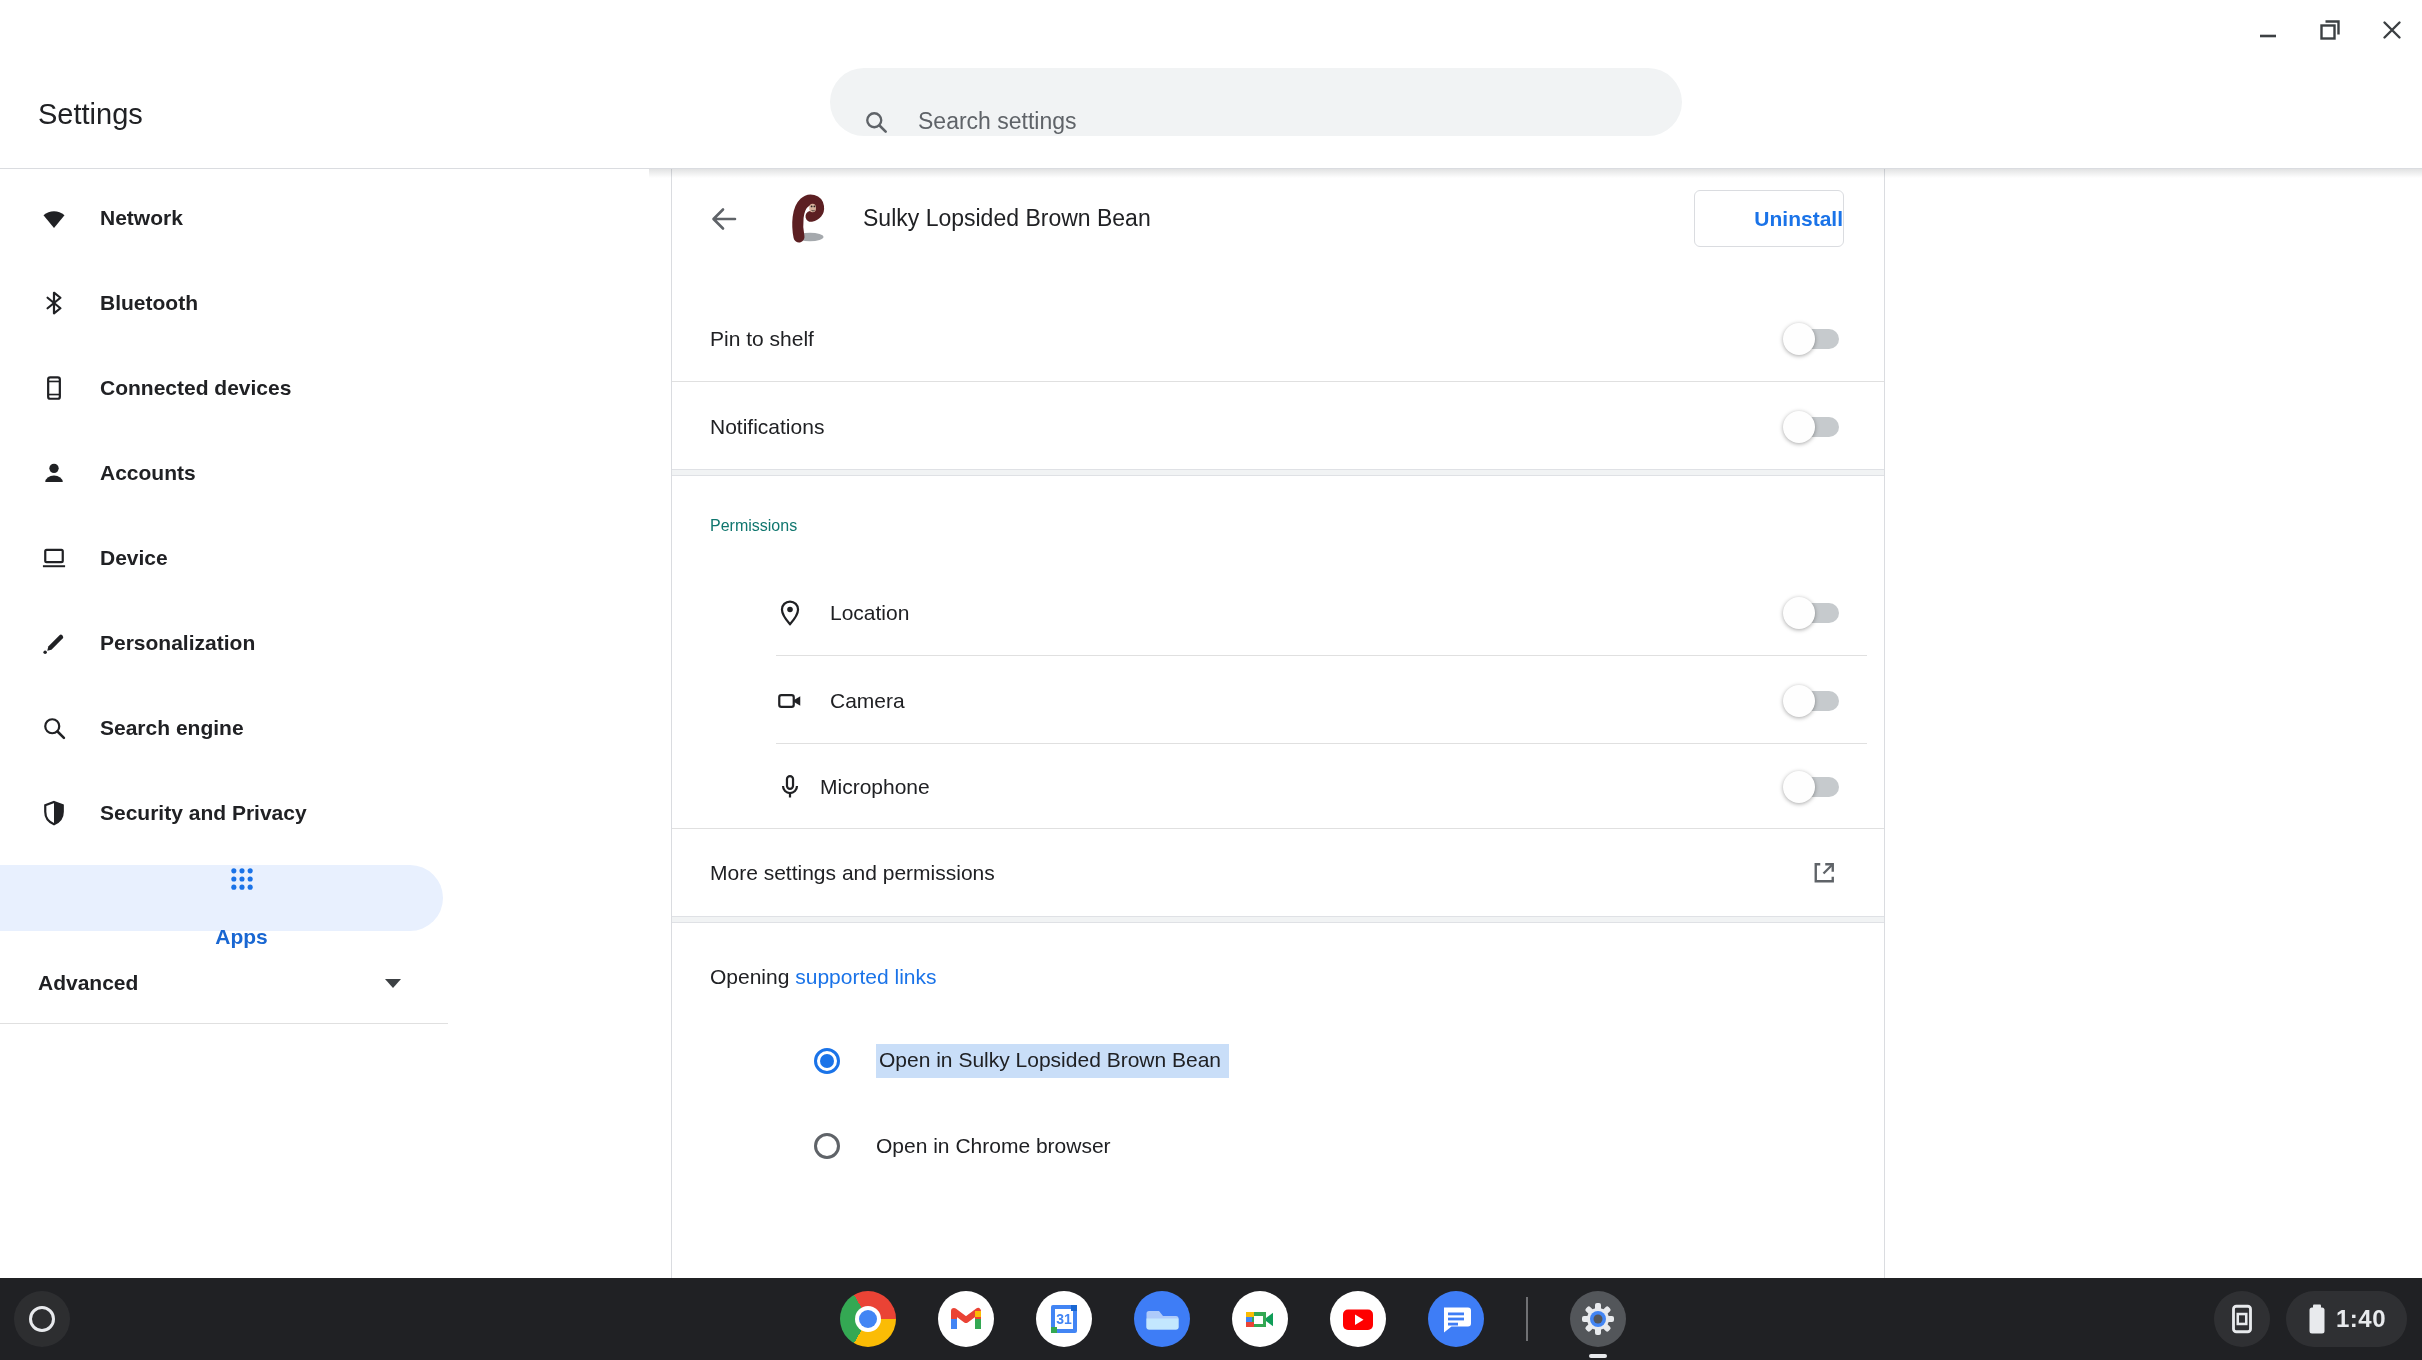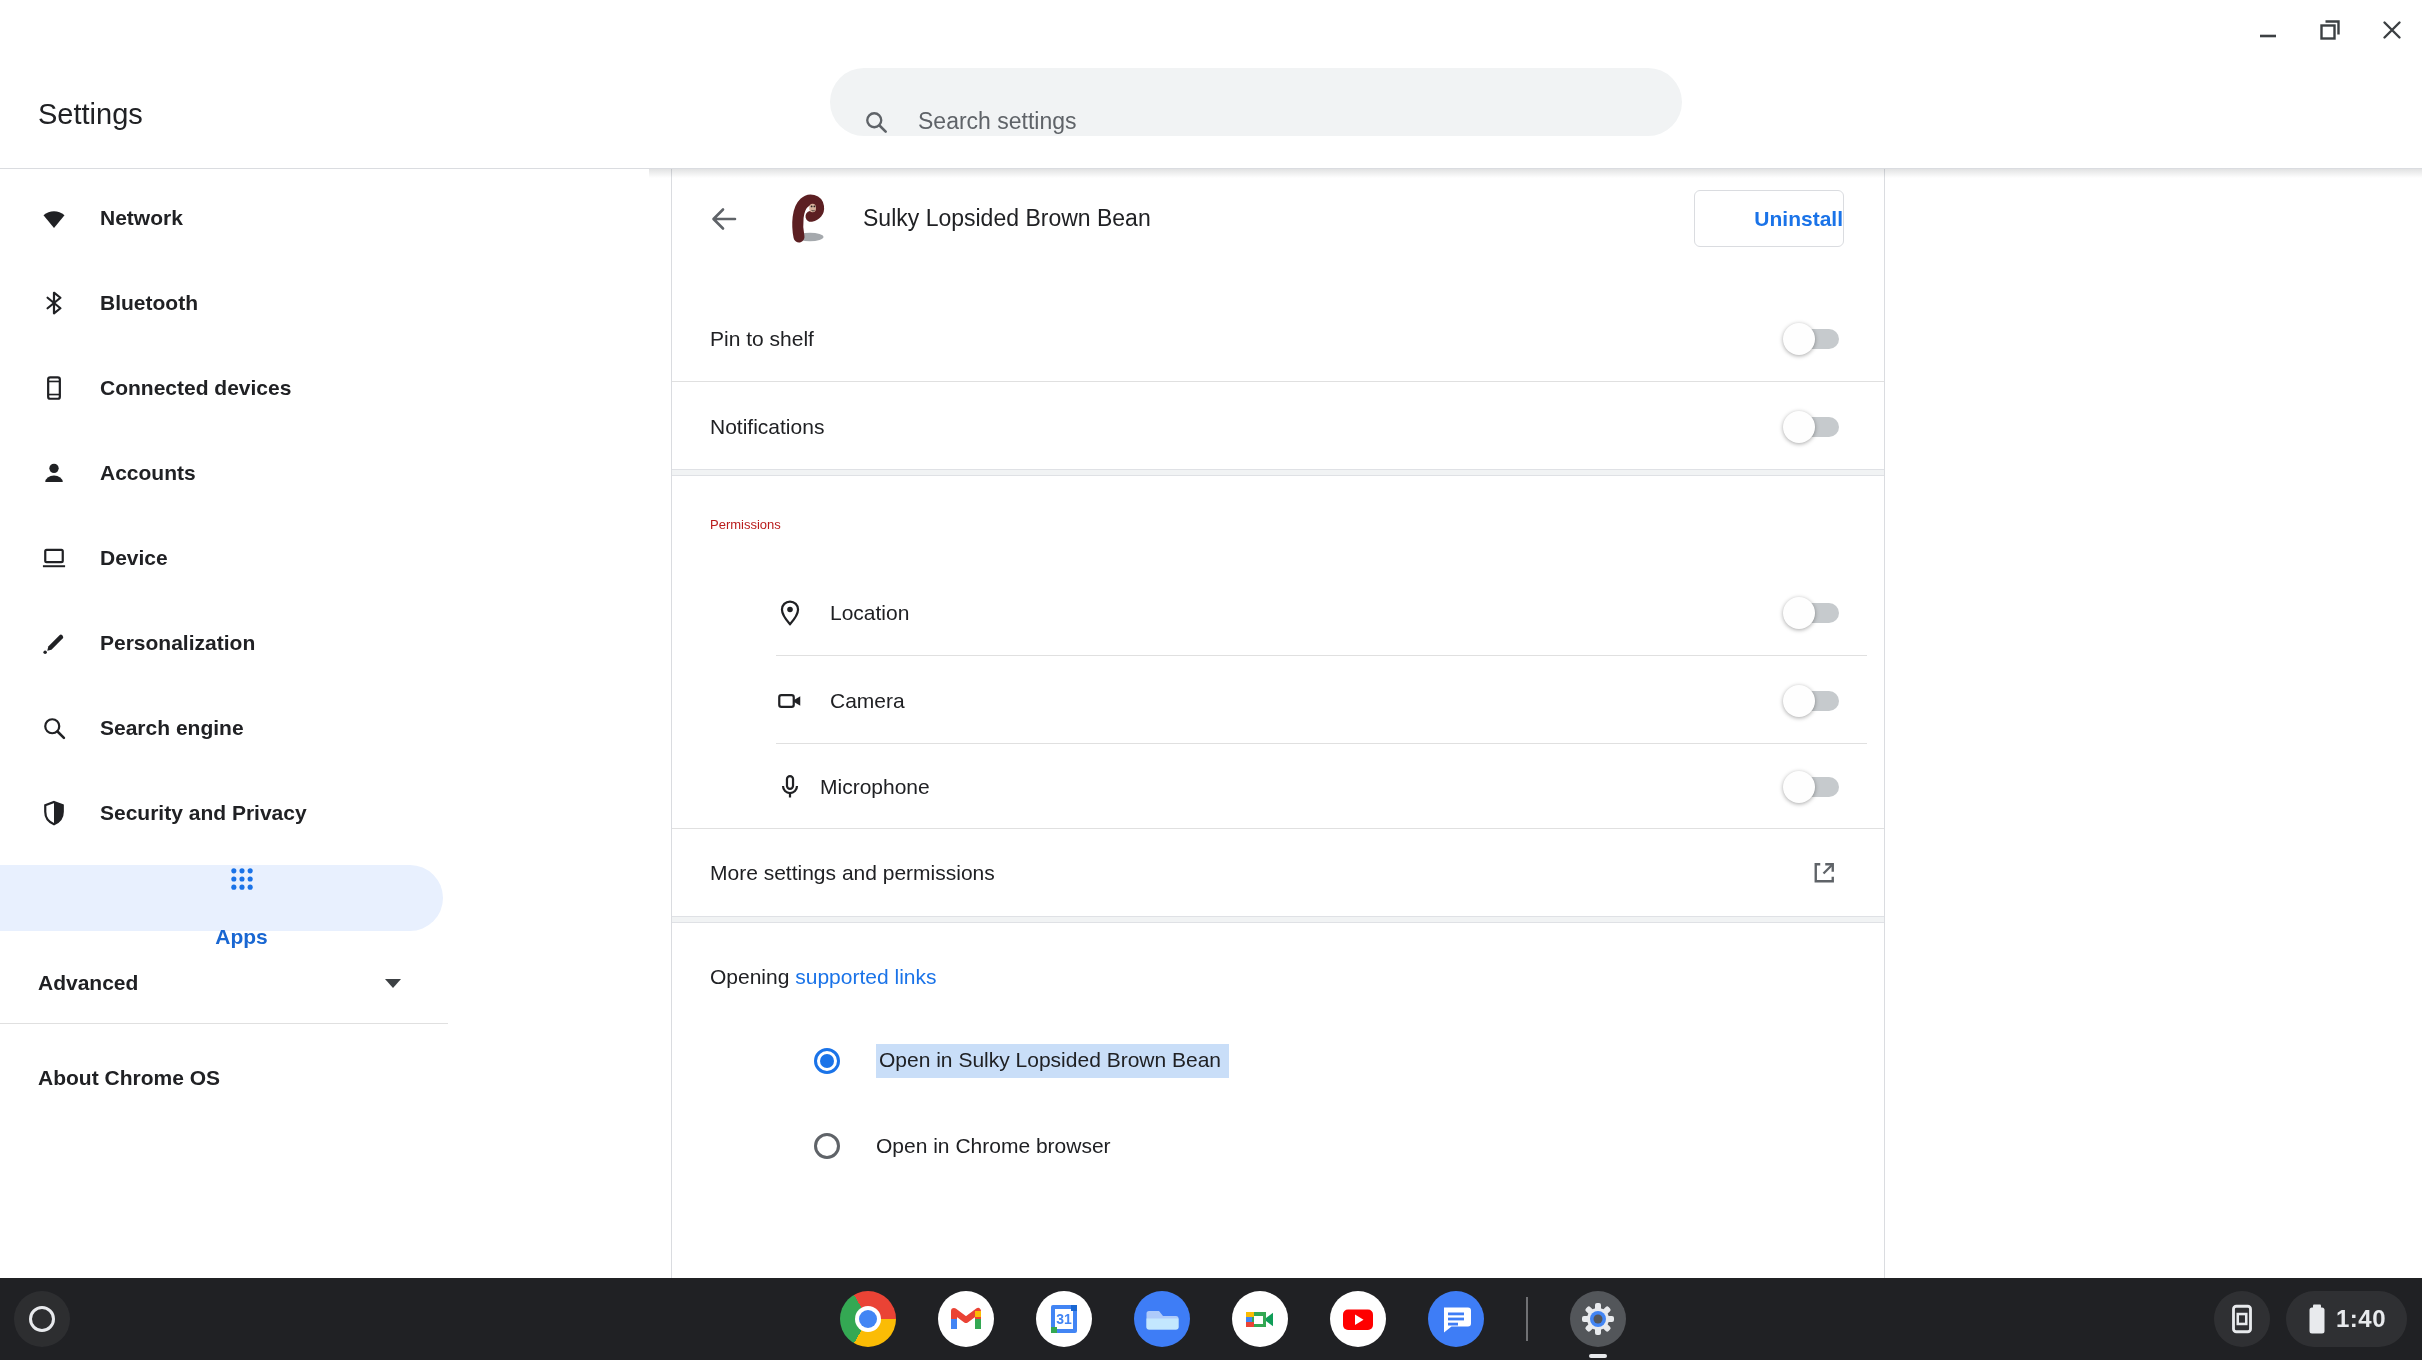--- a/index.html
+++ b/index.html
@@ -29,21 +29,21 @@
   .app-header{position:absolute;left:0;top:0;right:0;height:112px;}
   .back-btn{position:absolute;left:30px;top:28px;width:44px;height:44px;display:flex;align-items:center;justify-content:center;cursor:pointer;}
   .app-logo{position:absolute;left:112px;top:22px;width:46px;height:54px;}
   .page-title{position:absolute;left:191px;top:36px;font-size:23px;color:#202124;}
   .uninstall-btn{position:absolute;right:40px;top:21px;width:150px;height:57px;border:1px solid #dadce0;border-radius:6px;background:#fff;color:#1a73e8;font-size:21px;font-weight:bold;display:flex;align-items:center;justify-content:flex-end;box-sizing:border-box;cursor:pointer;}
   .row{position:absolute;left:0;right:0;display:flex;align-items:center;padding:0 45px 0 38px;box-sizing:border-box;font-size:21px;color:#202124;}
   .row .grow{flex:1;}
   .divider{position:absolute;left:0;right:0;height:1px;background:#e0e0e0;}
   .divider.indent{left:104px;right:17px;}
   .section-sep{position:absolute;left:0;right:0;height:5px;background:#f1f3f4;border-top:1px solid #dfe1e5;border-bottom:1px solid #dfe1e5;box-sizing:content-box;}
-  .sub-heading{position:absolute;left:38px;font-size:13px;color:#b91c1c;}
+  .sub-heading{position:absolute;left:38px;font-size:16px;color:#0f766e;}
   .perm-row{padding-left:104px;gap:26px;}
   .perm-row .picon{width:28px;height:28px;display:flex;}
   
   .toggle{position:relative;width:54px;height:22px;flex:none;cursor:pointer;}
   .toggle .track{position:absolute;left:0;top:1px;width:54px;height:20px;border-radius:10px;background:#c6cacd;}
   .toggle .knob{position:absolute;left:-2px;top:-5px;width:32px;height:32px;border-radius:50%;background:#fefefe;box-shadow:0 1px 4px rgba(0,0,0,.35);}
   
   .radio-row{padding-left:142px;gap:36px;cursor:pointer;}
   .radio{width:26px;height:26px;border-radius:50%;box-sizing:border-box;flex:none;position:relative;}
   .radio.on{border:3px solid #1a73e8;}
@@ -193,23 +193,20 @@
             </svg>
         </span>
         <span>Apps</span>
       </div>
 
       <div class="advanced-row">
         <span>Advanced</span>
         <span class="caret-down"></span>
       </div>
       <div class="side-sep"></div>
-      <div class="about-row">
-        <span>About Chrome OS</span>
-      </div>
     </div>
   </div>
 
   <div class="card">
 
     <div class="app-header">
       <div class="back-btn">
         <svg width="34" height="34" viewBox="0 0 34 34">
             <path d="M28 17 H7.5 M16 7.5 L6.5 17 L16 26.5" fill="none" stroke="#5f6368" stroke-width="2.6" stroke-linecap="round" stroke-linejoin="round"></path>
           </svg>

